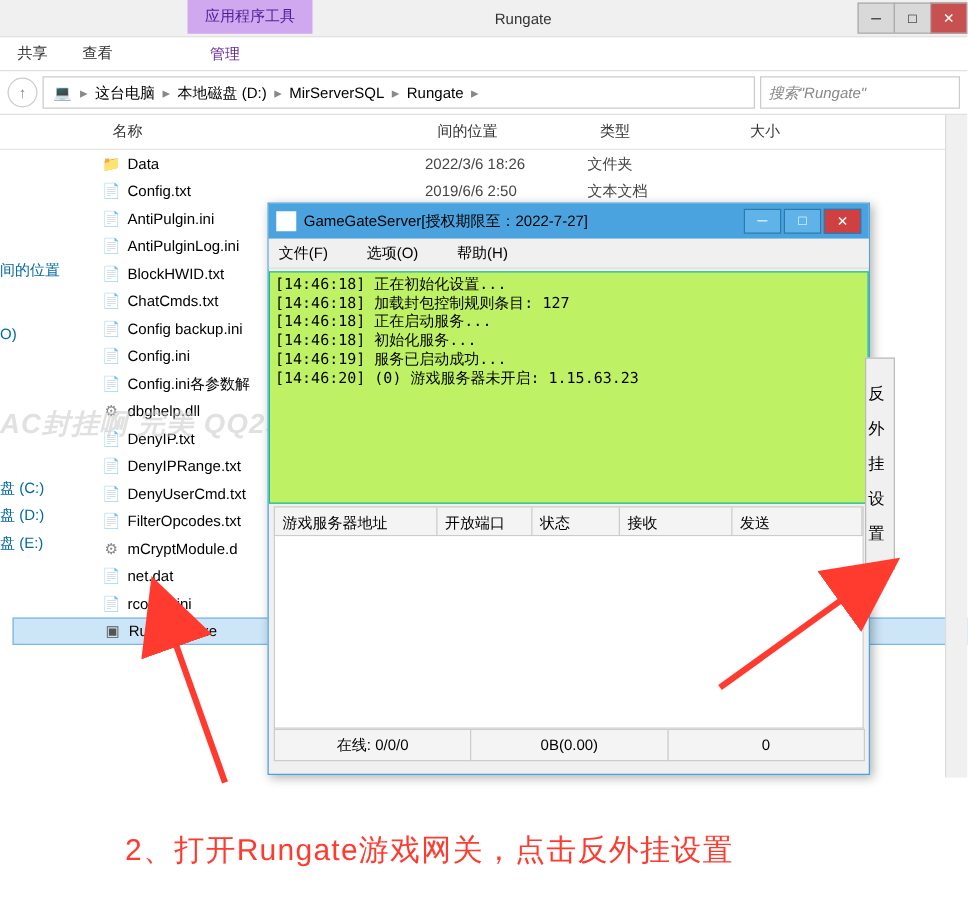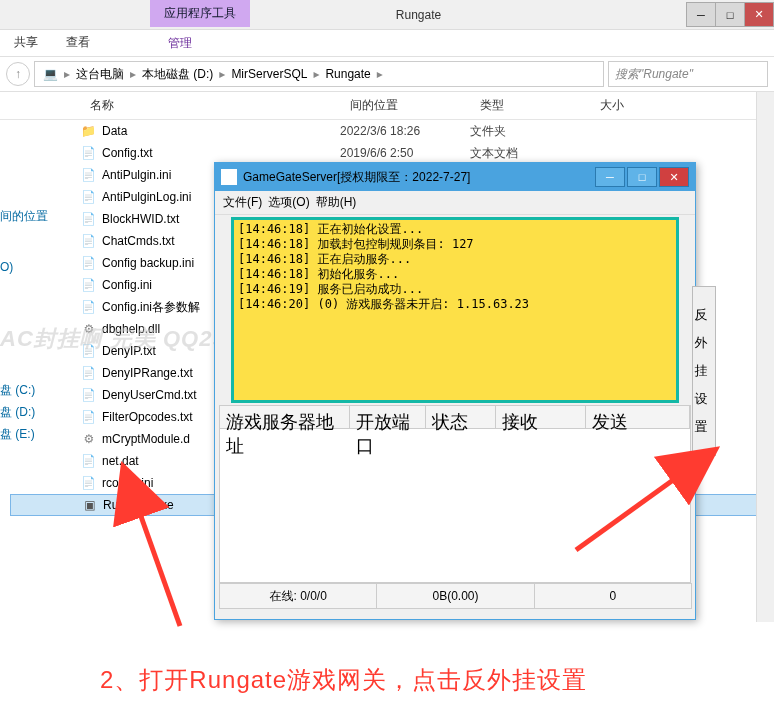--- a/index.html
+++ b/index.html
@@ -8,21 +8,21 @@
 
 .titlebar { height: 30px; background: #f0f0f0; display: flex; align-items: center; border-bottom: 1px solid #ddd; }
 .titlebar .title-center { flex: 1; text-align: center; font-size: 12px; color: #333; }
 .titlebar .win-controls { display: flex; }
 .titlebar .win-btn { width: 30px; height: 25px; display: flex; align-items: center; justify-content: center; border: 1px solid #aaa; background: #d9d9d9; margin-left: -1px; font-size: 11px; }
 .titlebar .win-btn.close { background: #c75050; color: #fff; }
 
 
 .ribbon-tabs { height: 26px; display: flex; align-items: flex-end; background: #fff; position: relative; }
 .ribbon-tab { padding: 5px 14px; font-size: 12px; color: #333; cursor: pointer; }
-.ribbon-tab.tool { background: #d0a8f0; color: #0f172a; text-align: right; }
+.ribbon-tab.tool { background: #d0a8f0; color: #4c1d95; text-align: right; }
 .ribbon-tab.tool-under { padding: 5px 18px; color: #6a2a9a; }
 
 
 .nav-bar { height: 36px; display: flex; align-items: center; padding: 4px 6px; background: #fff; border-top: 1px solid #e0e0e0; border-bottom: 1px solid #e0e0e0; gap: 4px; }
 .nav-arrow { width: 24px; height: 24px; border-radius: 50%; border: 1px solid #ccc; display: flex; align-items: center; justify-content: center; color: #888; }
 .breadcrumb { flex: 1; height: 26px; border: 1px solid #ccc; display: flex; align-items: center; padding: 0 4px; background: #fff; font-size: 12px; }
 .breadcrumb .crumb { padding: 0 4px; }
 .breadcrumb .sep { color: #888; padding: 0 2px; }
 .breadcrumb .pc-icon { margin: 0 4px; }
 .search-box { width: 160px; height: 26px; border: 1px solid #ccc; padding: 0 6px; color: #888; display: flex; align-items: center; font-style: italic; }
@@ -56,25 +56,25 @@
 .watermark { position: absolute; top: 324px; left: 0; width: 774px; font-size: 22px; font-weight: bold; color: rgba(200,200,200,0.55); font-style: italic; pointer-events: none; white-space: nowrap; letter-spacing: 1px; }
 
 
 .modal { position: absolute; left: 214px; top: 162px; width: 482px; height: 458px; border: 1px solid #4aa3df; background: #f0f0f0; box-shadow: 2px 2px 8px rgba(0,0,0,0.3); }
 .modal-title { height: 28px; background: #4aa3df; display: flex; align-items: center; padding: 0 6px; color: #fff; }
 .modal-title .micon { width: 16px; height: 16px; margin-right: 6px; background: #fff; display: inline-block; }
 .modal-title .mtitle { flex: 1; font-size: 12px; color: #000; }
 .modal-title .mbtn { width: 30px; height: 20px; border: 1px solid #2a7ab0; background: #5fb3e8; margin-left: 2px; display: flex; align-items: center; justify-content: center; color: #fff; font-size: 11px; }
 .modal-title .mbtn.close { background: #d04040; }
 
-.modal-menu { height: 24px; display: flex; align-items: center; padding: 0 8px; gap: 6px; background: #f0f0f0; border-bottom: 1px solid #ddd; font-size: 12px; }
-
-.modal-log { height: 186px; background: #fde047; border: 3px solid #14b8a6; margin: 2px 16px; padding: 2px 4px; font-family: "SimSun", monospace; font-size: 12px; line-height: 15px; overflow: auto; white-space: pre; }
-
-.modal-table-head { display: flex; height: 24px; border: 1px solid #ccc; margin: 0 4px; background: #f4f4f4; font-size: 18px; }
+.modal-menu { height: 24px; display: flex; align-items: center; padding: 0 8px; gap: 31px; background: #f0f0f0; border-bottom: 1px solid #ddd; font-size: 12px; }
+
+.modal-log { height: 186px; background: #bef264; border: 1px solid #14b8a6; margin: 2px 0; padding: 2px 4px; font-family: "SimSun", monospace; font-size: 12px; line-height: 15px; overflow: auto; white-space: pre; }
+
+.modal-table-head { display: flex; height: 24px; border: 1px solid #ccc; margin: 0 4px; background: #f4f4f4; font-size: 12px; }
 .modal-table-head .th { border-right: 1px solid #ccc; padding: 4px 6px; }
 .modal-table-body { height: 154px; border: 1px solid #ccc; border-top: none; margin: 0 4px; background: #fff; }
 
 .modal-status { height: 26px; display: flex; margin: 0 4px 0 4px; }
 .modal-status .cell { flex: 1; border: 1px solid #ccc; background: #f4f4f4; display: flex; align-items: center; justify-content: center; font-size: 12px; margin-right: -1px; }
 
 
 .right-vert { position: absolute; right: 58px; top: 286px; width: 24px; height: 170px; border: 1px solid #bbb; background: #f0f0f0; display: flex; flex-direction: column; align-items: center; justify-content: center; font-size: 13px; gap: 8px; padding: 8px 0; writing-mode: vertical-rl; text-orientation: upright; letter-spacing: 6px; }
 .right-vert-wrap { writing-mode: horizontal-tb; display: flex; flex-direction: column; align-items: center; gap: 10px; }
 .right-vert-wrap span { display: block; }

